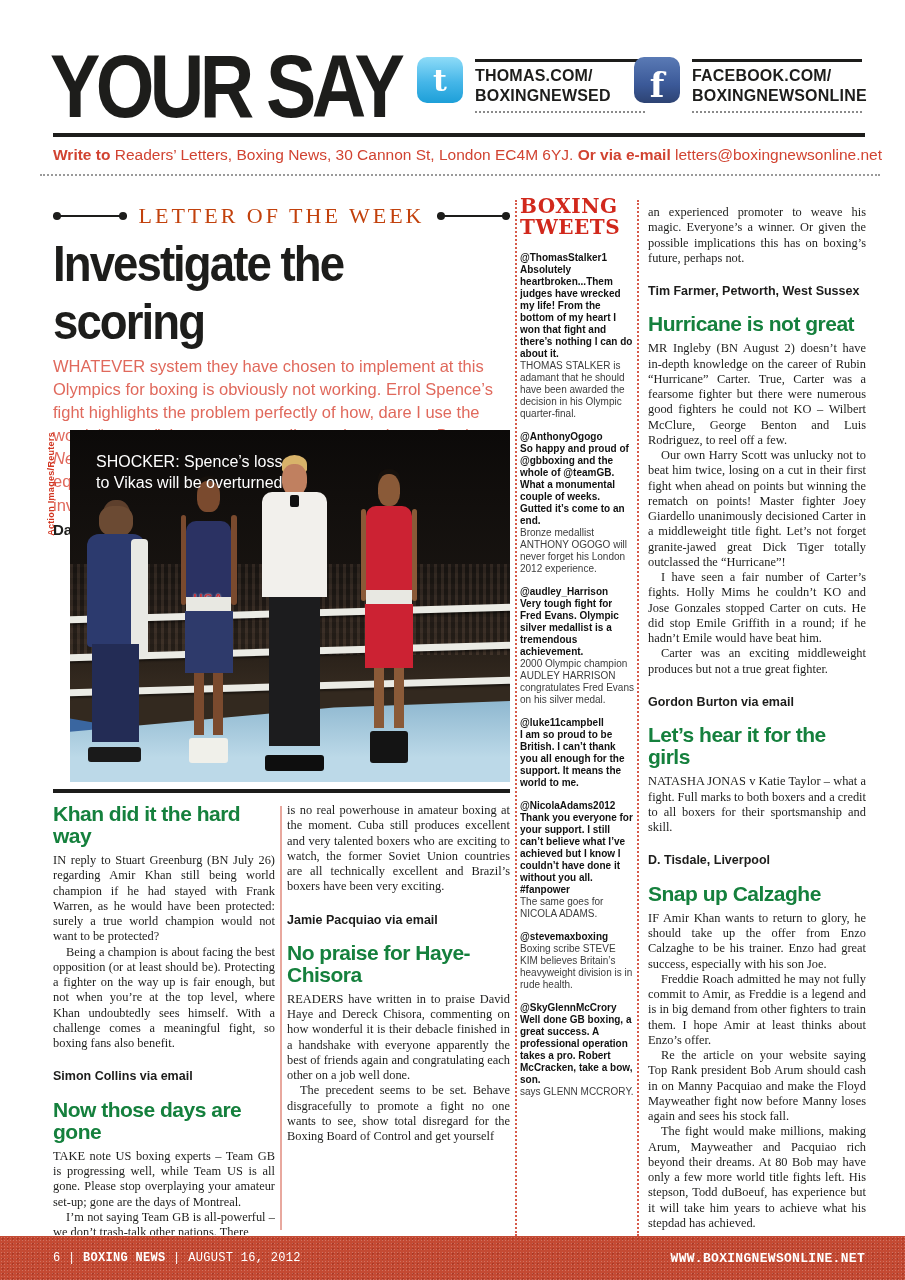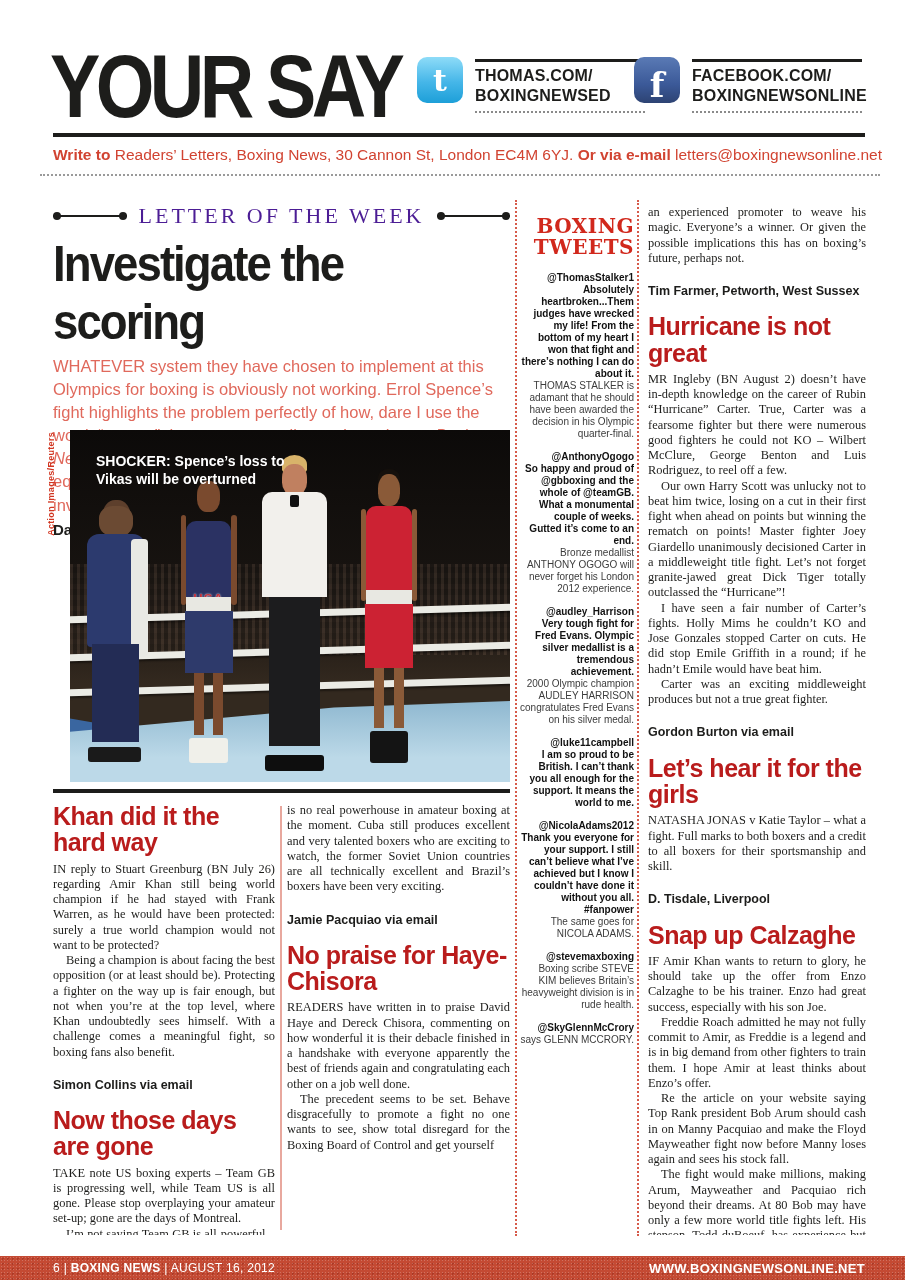--- a/index.html
+++ b/index.html
@@ -26,21 +26,21 @@
   #write-to b{font-weight:bold;}
   #header-dotted{position:absolute;left:40px;top:174px;width:840px;border-top:2px dotted #9a9a9a;}
 
   
   #lotw{position:absolute;left:53px;top:203px;width:457px;}
   .kicker-row{display:flex;align-items:center;}
   .kicker-line{flex:1;height:2px;background:#1d1d1b;position:relative;}
   .kicker-line::before,.kicker-line::after{content:"";position:absolute;top:-3px;width:8px;height:8px;border-radius:50%;background:#1d1d1b;}
   .kicker-line.l::before{left:0;} .kicker-line.l::after{right:0;}
   .kicker-line.r::before{left:0;} .kicker-line.r::after{right:0;}
-  #kicker{font-family:"Liberation Serif",serif;color:#4c1d95;font-size:22px;letter-spacing:3px;
+  #kicker{font-family:"Liberation Serif",serif;color:#c2410c;font-size:22px;letter-spacing:3px;
           padding:0 12px;white-space:nowrap;}
   #lotw-title{font-size:47px;font-weight:bold;color:#1d1d1b;letter-spacing:-2px;margin:6px 0 10px 0;
               transform:scale(.97,1.05);transform-origin:left top;}
   #lotw-body{color:#e0695c;font-size:16.5px;line-height:1.4;}
   #lotw-sig{font-weight:bold;color:#1d1d1b;font-size:15px;margin-top:4px;}
 
   
   #photo-credit{position:absolute;left:46px;top:432px;color:#d13520;font-weight:bold;font-size:9px;
                 writing-mode:vertical-rl;transform:rotate(180deg);letter-spacing:.3px;}
   #photo{position:absolute;left:70px;top:430px;width:440px;height:352px;overflow:hidden;
@@ -51,22 +51,22 @@
   #apron{position:absolute;left:0;bottom:0;width:38%;height:22%;background:#3a66a0;
          clip-path:polygon(0 18%,100% 55%,100% 100%,0 100%);}
   #canvas{position:absolute;left:0;bottom:0;width:100%;height:23%;
           background:linear-gradient(180deg,#8fb8d0,#bcd9e8 70%);
           clip-path:polygon(0 38%,60% 8%,100% 0,100% 100%,0 100%);}
   .rope{position:absolute;left:-2%;width:104%;height:7px;background:#ebebe5;transform:rotate(-1.6deg);
         box-shadow:0 2px 2px rgba(0,0,0,.45);}
   #rope1{top:51%;} #rope2{top:62%;} #rope3{top:72%;}
   .fig{position:absolute;}
   .head{border-radius:45% 45% 40% 40%;}
-  #photo-caption{position:absolute;left:26px;top:22px;width:190px;color:#fff;font-weight:bold;
-                 font-size:14px;line-height:1.3;z-index:9;}
+  #photo-caption{position:absolute;left:26px;top:22px;width:190px;color:#fff;font-weight:normal;
+                 font-size:16px;line-height:1.3;z-index:9;}
   
   #coach{left:3%;top:20%;width:15%;height:73%;}
   #coach .head{position:absolute;left:28%;top:0;width:44%;height:15%;background:#5d3f2c;}
   #coach .hands{position:absolute;left:24%;top:2%;width:52%;height:12%;background:#6b4a33;border-radius:40%;}
   #coach .body{position:absolute;left:6%;top:13%;width:88%;height:44%;background:#2c3a6e;border-radius:12px 12px 4px 4px;}
   #coach .towel{position:absolute;right:2%;top:15%;width:26%;height:46%;background:#e9e9e4;border-radius:4px;}
   #coach .legs{position:absolute;left:14%;top:56%;width:70%;height:38%;background:#232c55;}
   #coach .shoes{position:absolute;left:8%;bottom:-2%;width:80%;height:6%;background:#1a1a1a;border-radius:3px;}
   
   #usa{left:25%;top:13%;width:13%;height:80%;}
@@ -103,45 +103,45 @@
   #red .boots{position:absolute;left:16%;bottom:-2%;width:68%;height:11%;background:#141414;border-radius:3px;}
 
   #photo-rule{position:absolute;left:53px;top:789px;width:457px;height:4px;background:#1d1d1b;}
 
   
   .col{position:absolute;font-family:"Liberation Serif",serif;font-size:12.4px;line-height:1.23;
        color:#1d1d1b;text-align:justify;overflow:hidden;}
   #col1{left:53px;top:803px;width:222px;height:432px;}
   #col2{left:287px;top:803px;width:223px;height:432px;}
   #col3{left:648px;top:205px;width:218px;height:1030px;}
-  .sec-head{font-family:"Liberation Sans",sans-serif;font-weight:bold;color:#b91c1c;font-size:25px;
+  .sec-head{font-family:"Liberation Sans",sans-serif;font-weight:bold;color:#15803d;font-size:21px;
             letter-spacing:-.5px;margin:14px 0 6px 0;text-align:left;line-height:1.05;}
   .sec-head.first{margin-top:0;}
   .p{margin:0;}
   .p.indent{text-indent:13px;}
   .sig{font-family:"Liberation Sans",sans-serif;font-weight:bold;font-size:12.5px;margin-top:18px;text-align:left;}
   #col-divider{position:absolute;left:280px;top:806px;height:424px;border-left:2px solid #e8a89e;}
   .dotted-v{position:absolute;top:200px;height:1036px;border-left:2px dotted #d65a4a;}
   #dotted-v1{left:515px;} #dotted-v2{left:637px;}
 
   
-  #tweets{position:absolute;left:520px;top:216px;width:114px;height:1024px;text-align:right;overflow:hidden;}
+  #tweets{position:absolute;left:520px;top:196px;width:114px;height:1024px;text-align:left;overflow:hidden;}
   #tweets-title{font-family:"DejaVu Serif",serif;font-weight:bold;color:#d1281c;font-size:20px;
                 line-height:1.05;letter-spacing:.5px;margin-bottom:14px;}
   .tweet{margin-bottom:11px;}
   .tw-handle{font-weight:bold;font-size:10px;line-height:1.2;color:#111;}
   .tw-text{font-weight:bold;font-size:10px;line-height:1.2;color:#111;}
   .tw-note{font-size:10px;line-height:1.2;color:#3c3c3c;}
 
   
-  #footer{position:absolute;left:0;bottom:0;width:905px;height:24px;background-color:#c44a33;
+  #footer{position:absolute;left:0;bottom:0;width:905px;height:44px;background-color:#c44a33;
           background-image:radial-gradient(rgba(255,255,255,.22) 1px,transparent 1px),
                            radial-gradient(rgba(110,20,10,.3) 1px,transparent 1px);
           background-size:3px 3px,5px 5px;color:#fff;display:flex;align-items:center;
-          justify-content:space-between;padding:0 40px 0 53px;box-sizing:border-box;}
+          justify-content:space-between;padding:0 40px 0 53px;box-sizing:border-box;font-family:Liberation Mono, monospace;}
   #footer .left{font-size:12px;letter-spacing:.3px;}
   #footer .left b{font-weight:bold;}
   #footer .right{font-weight:bold;font-size:13px;letter-spacing:.3px;}
 </style>
 </head>
 <body>
 
 <div id="page">
 
   <div id="your-say">YOUR SAY</div>
@@ -296,20 +296,21 @@
       <div class="tw-handle">@NicolaAdams2012</div>
       <div class="tw-text">Thank you everyone for your support. I still can’t believe what I’ve achieved but I know I couldn’t have done it without you all. #fanpower</div>
       <div class="tw-note">The same goes for NICOLA ADAMS.</div>
     </div>
     <div class="tweet">
       <div class="tw-handle">@stevemaxboxing</div>
       <div class="tw-note">Boxing scribe STEVE KIM believes Britain’s heavyweight division is in rude health.</div>
     </div>
     <div class="tweet">
       <div class="tw-handle">@SkyGlennMcCrory</div>
+      <div class="tw-text">Well done GB boxing, a great success. A professional operation takes a pro. Robert McCracken, take a bow, son.</div>
       <div class="tw-note">says GLENN MCCRORY.</div>
     </div>
   </div>
 
   <div class="dotted-v" id="dotted-v2"></div>
 
   <div class="col" id="col3">
     <p class="p">an experienced promoter to weave his magic. Everyone’s a winner. Or given the possible implications this has on boxing’s future, perhaps not.</p>
     <div class="sig">Tim Farmer, Petworth, West Sussex</div>
     <div class="sec-head">Hurricane is not great</div>

